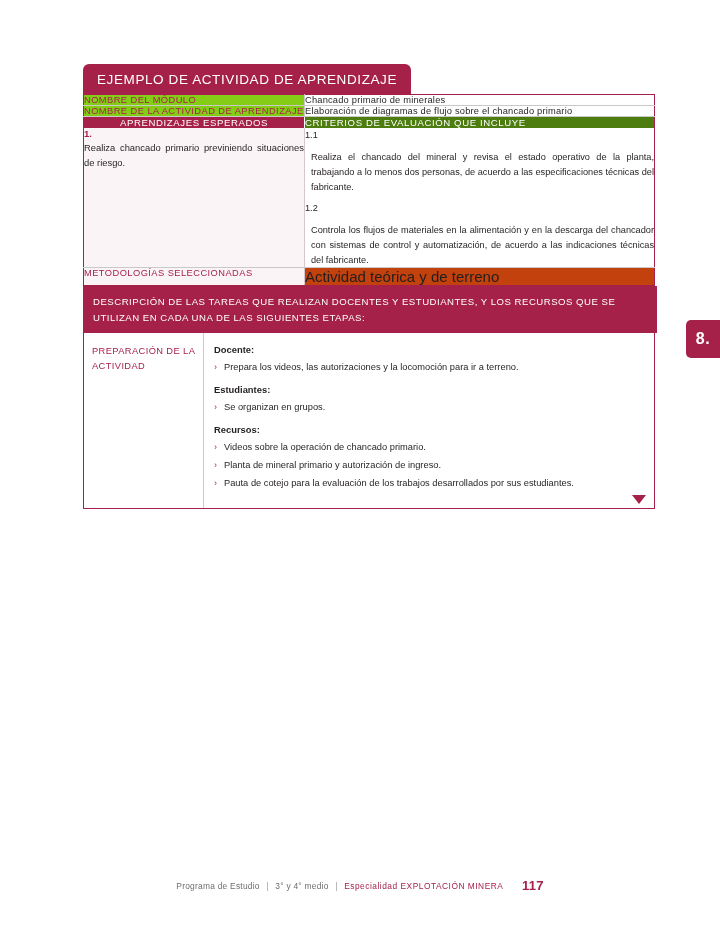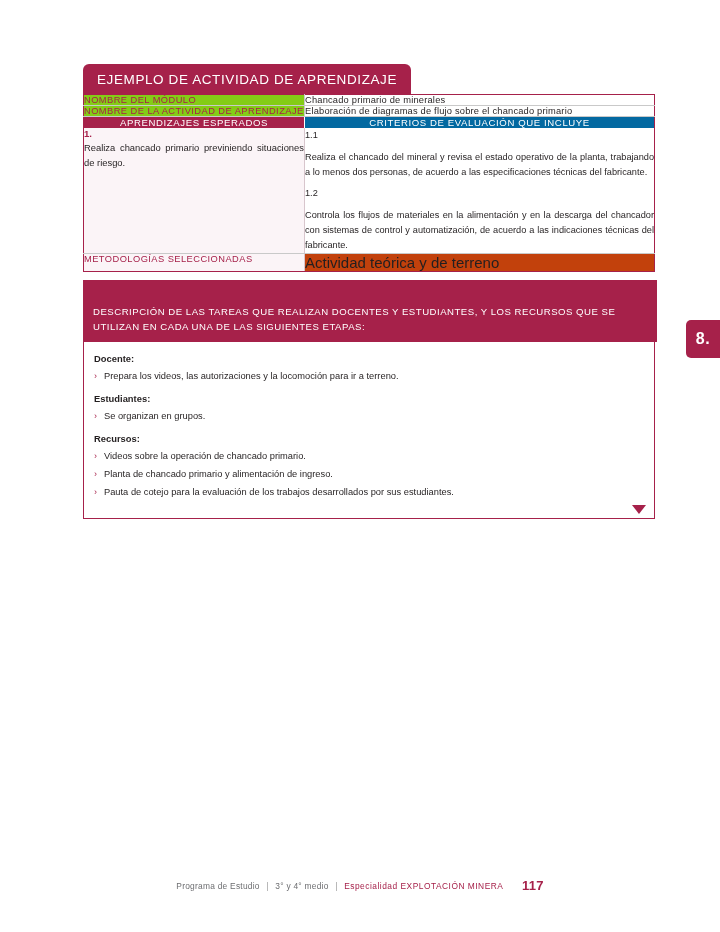--- a/index.html
+++ b/index.html
@@ -101,25 +101,25 @@
     background: #A6214A;
     color: #ffffff;
     font-size: 9.6px;
     letter-spacing: 0.6px;
     text-align: center;
     padding: 9px 4px 8px 4px;
     width: 220px;
     border-right: 1.4px solid #ffffff;
   }
   .hdr-right {
-    background: #0369a1;
+    background: #4d7c0f;
     color: #ffffff;
     font-size: 9.6px;
     letter-spacing: 0.6px;
-    text-align: center;
+    text-align: left;
     padding: 9px 4px 8px 4px;
   }
 
   
   .ae-cell {
     background: #FBF4F7;
     padding: 10px 10px 12px 10px;
     border-right: 1px solid #d8c6cd;
     border-bottom: 1px solid #c9c9c9;
     width: 220px;
@@ -152,20 +152,21 @@
     flex-direction: column;
   }
   .crit:last-child { margin-bottom: 0; }
   .crit-num {
     flex: 0 0 22px;
     font-size: 9.2px;
   }
   .crit-body {
     flex: 1 1 auto;
     text-align: justify;
+    margin-left: 6px;
   }
 
   
   .meth-lbl {
     width: 220px;
     color: #A6214A;
     font-size: 9.3px;
     letter-spacing: 0.45px;
     padding: 9px 0 9px 8px;
     background: #FBF4F7;
@@ -180,25 +181,24 @@
     border-bottom: 1.4px solid #A6214A;
   }
 
   
   .desc-banner {
     background: #A6214A;
     color: #ffffff;
     font-size: 9.6px;
     letter-spacing: 0.5px;
     line-height: 1.65;
-    padding: 24px 9px 7px 9px;
+    padding: 8px 9px 7px 9px;
     border-left: 1.4px solid #A6214A;
     border-right: 1.4px solid #A6214A;
     width: 554px;
-    margin-top: 8px;
   }
 
   
   .prep-wrap {
     display: flex;
     border-left: 1.4px solid #A6214A;
     border-right: 1.4px solid #A6214A;
     border-bottom: 1.4px solid #A6214A;
     background: #ffffff;
     position: relative;
@@ -321,20 +321,21 @@
       <tr>
         <td class="meth-lbl">METODOLOGÍAS SELECCIONADAS</td>
         <td class="meth-val">Actividad teórica y de terreno</td>
       </tr>
     </tbody>
       </table>
 
     <div class="desc-banner">DESCRIPCIÓN DE LAS TAREAS QUE REALIZAN DOCENTES Y ESTUDIANTES, Y LOS RECURSOS QUE SE UTILIZAN EN CADA UNA DE LAS SIGUIENTES ETAPAS:</div>
 
     <div class="prep-wrap">
+      <div class="prep-lbl">PREPARACIÓN DE LA ACTIVIDAD</div>
       <div class="prep-body">
 
         <div class="grp">
           <p class="grp-title">Docente:</p>
           <div class="bullet">
             <span class="bullet-mark">›</span>
             <span class="bullet-txt">Prepara los videos, las autorizaciones y la locomoción para ir a terreno.</span>
           </div>
         </div>
 
@@ -347,21 +348,21 @@
         </div>
 
         <div class="grp">
           <p class="grp-title">Recursos:</p>
           <div class="bullet">
             <span class="bullet-mark">›</span>
             <span class="bullet-txt">Videos sobre la operación de chancado primario.</span>
           </div>
           <div class="bullet">
             <span class="bullet-mark">›</span>
-            <span class="bullet-txt">Planta de chancado primario y alimentación de ingreso.</span>
+            <span class="bullet-txt">Planta de mineral primario y autorización de ingreso.</span>
           </div>
           <div class="bullet">
             <span class="bullet-mark">›</span>
             <span class="bullet-txt">Pauta de cotejo para la evaluación de los trabajos desarrollados por sus estudiantes.</span>
           </div>
         </div>
 
       </div>
       <div class="cont-arrow"></div>
     </div>

